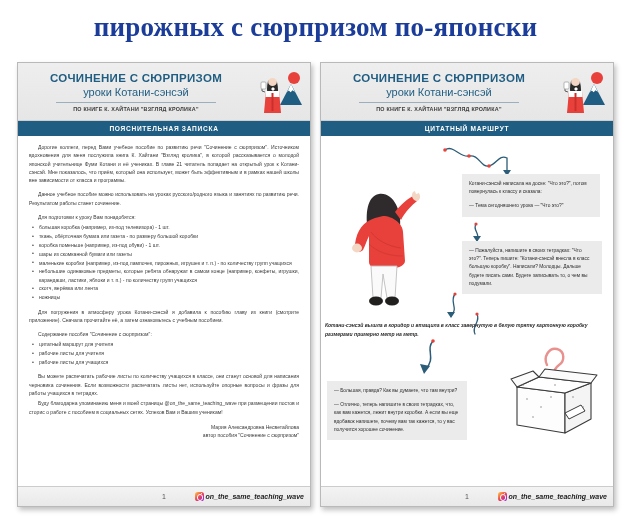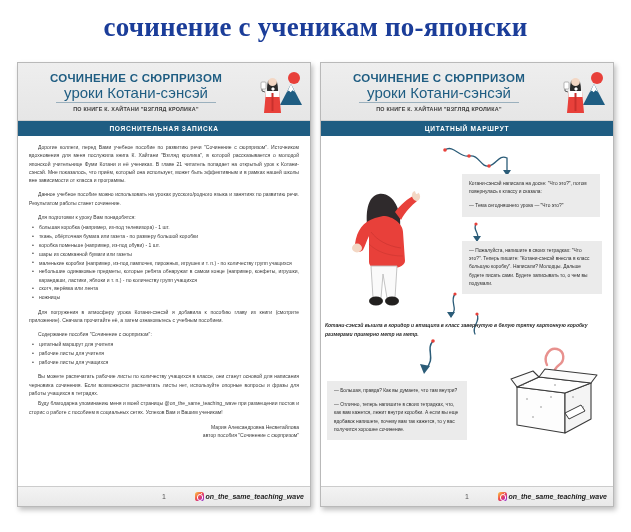--- a/index.html
+++ b/index.html
@@ -48,21 +48,21 @@
   }
   .pg-header-inner {
     position: absolute; left: 0; right: 56px; top: 8px;
     text-align: center;
   }
   .pg-title {
     font-size: 11.5px; font-weight: 700; color: #1f5d82;
     letter-spacing: 0.3px; line-height: 14px;
   }
   .pg-sub {
-    font-size: 15px; color: #1f5d82; line-height: 13px; margin-top: 1px;
+    font-size: 11px; color: #1f5d82; line-height: 13px; margin-top: 1px;
   }
   .pg-rule {
     width: 160px; height: 1px; background: #9bb0bd; margin: 3px auto 2.5px;
   }
   .pg-src {
     font-size: 5.4px; font-weight: 700; color: #3a3a3a; letter-spacing: 0.25px;
   }
   .hdr-art {
     position: absolute; right: 6px; top: 6px; width: 50px; height: 48px;
   }
@@ -183,21 +183,21 @@
   .boxart { position: absolute; left: 182px; top: 205px; width: 100px; height: 98px; }
 
   svg { display: block; overflow: visible; }
 </style>
 </head>
 <body>
 
 <div id="root">
 
   <div class="banner">
-    <div class="banner-text">сочинение с ученикам по-японски</div>
+    <div class="banner-text">пирожных с сюрпризом по-японски</div>
   </div>
 
   <div class="page left">
 
     <div class="pg-header">
       <div class="pg-header-inner">
         <div class="pg-title">СОЧИНЕНИЕ С СЮРПРИЗОМ</div>
         <div class="pg-sub">уроки Котани-сэнсэй</div>
         <div class="pg-rule"></div>
         <div class="pg-src">ПО КНИГЕ К. ХАЙТАНИ "ВЗГЛЯД КРОЛИКА"</div>

